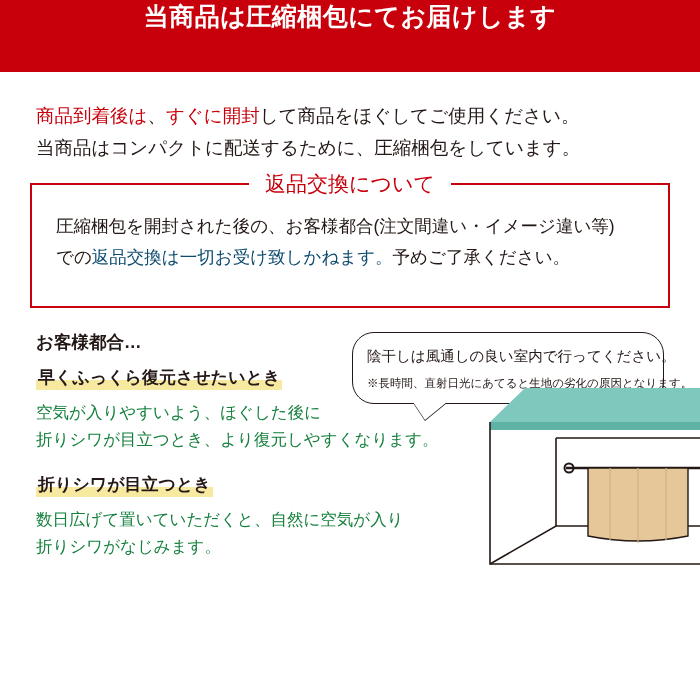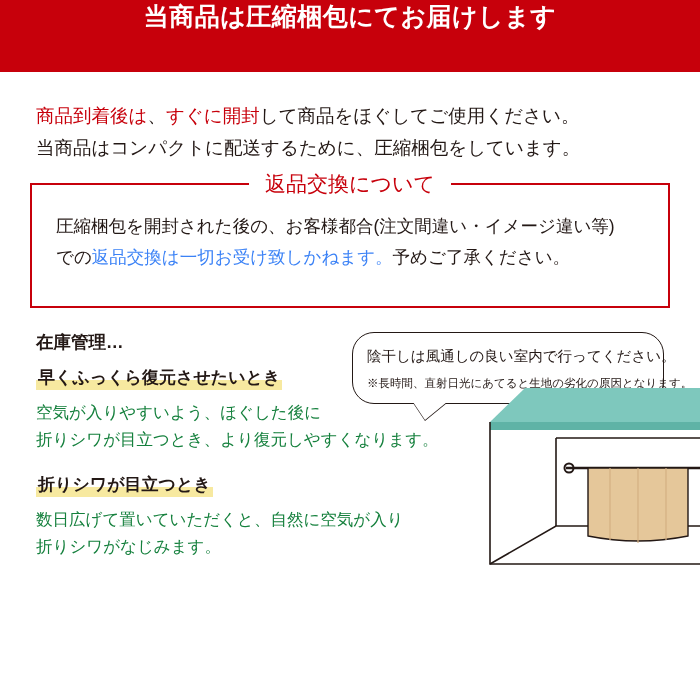--- a/index.html
+++ b/index.html
@@ -75,21 +75,21 @@
     font-size: 21px;
     font-weight: normal;
     white-space: nowrap;
   }
   .policy-line {
     font-size: 17.5px;
     line-height: 1.8;
     white-space: nowrap;
   }
   .policy-line.mix .red {
-    color: #3b82f6;
+    color: #0c4a6e;
   }
   .policy-note {
     margin-top: 12px;
     font-size: 13px;
     line-height: 1.65;
     color: #231815;
     white-space: nowrap;
   }
   .policy-note .indent {
     padding-left: 14px;
@@ -191,21 +191,21 @@
   <div class="policy-box">
     <div class="policy-heading">返品交換について</div>
     <div class="policy-line">圧縮梱包を開封された後の、お客様都合(注文間違い・イメージ違い等)</div>
     <div class="policy-line mix"><span>での</span><span class="red">返品交換は一切お受け致しかねます。</span><span>予めご了承ください。</span></div>
     <div class="policy-note">
     </div>
   </div>
 
   <div class="lower">
 
-    <div class="after-label">在庫管理…</div>
+    <div class="after-label">お客様都合…</div>
 
     <div>
       <div class="tip-title">早くふっくら復元させたいとき</div>
       <div class="tip-body">
         <div>空気が入りやすいよう、ほぐした後に</div>
         <div>折りシワが目立つとき、より復元しやすくなります。</div>
       </div>
     </div>
 
     <div class="tip-block-2">

